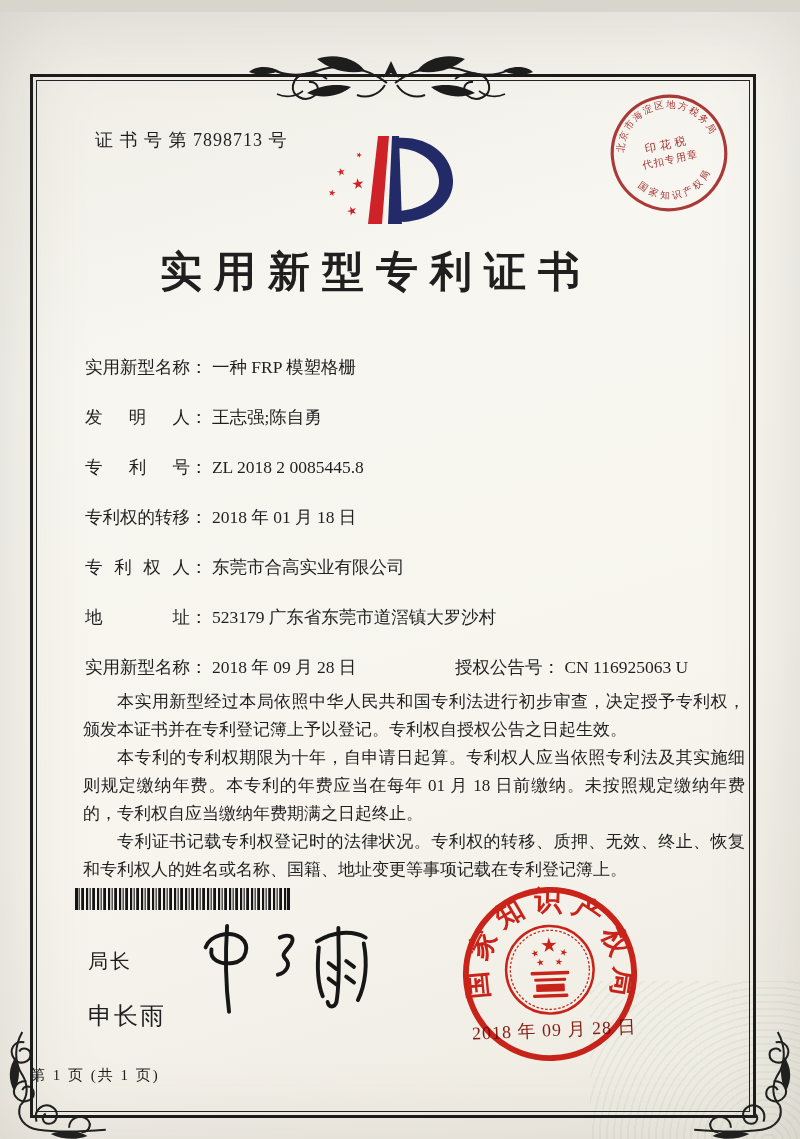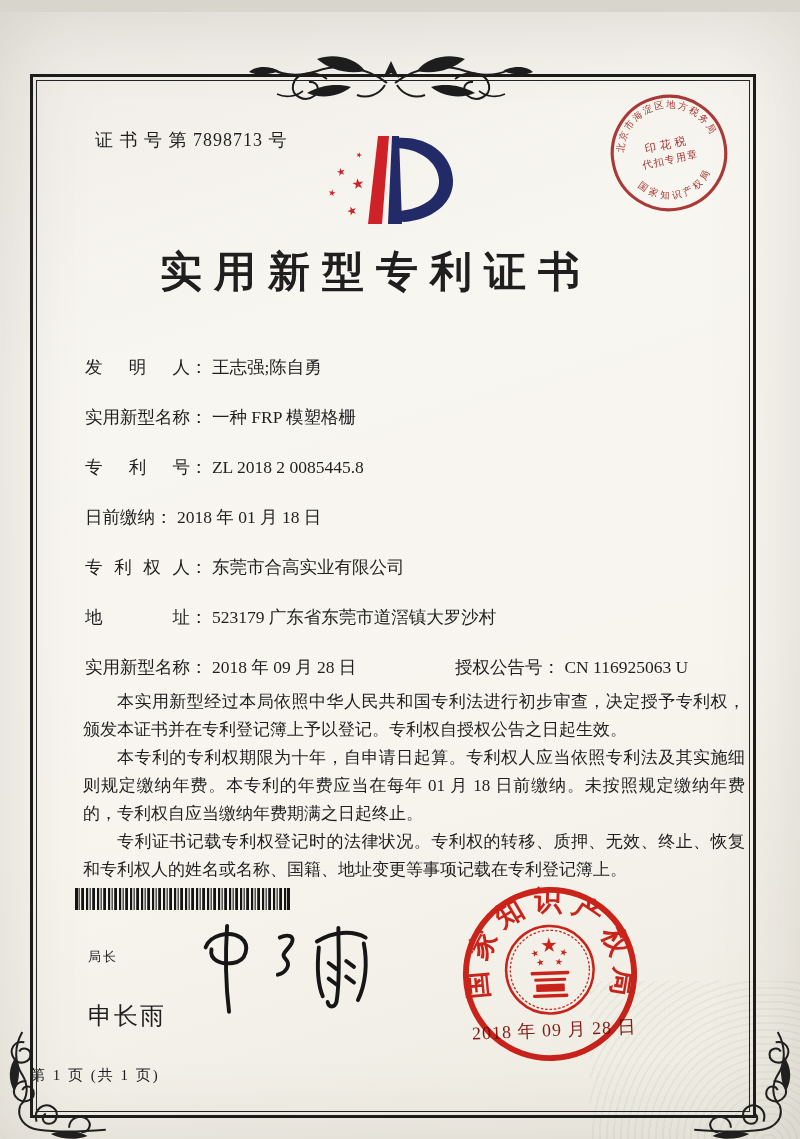--- a/index.html
+++ b/index.html
@@ -28,21 +28,21 @@
   .lbl{display:inline-block;vertical-align:top;}
   .lbl.j{width:105px;text-align:justify;text-align-last:justify;}
   .colon{display:inline-block;}
   .grant-no{position:absolute;left:370px;top:0;}
   
   .paras{position:absolute;left:83px;top:676px;width:662px;font-size:17px;line-height:28px;text-align:justify;}
   .paras p{margin:0;text-indent:2em;}
   
   .barcode{position:absolute;left:75px;top:876px;}
   
-  .director-title{position:absolute;left:88px;top:936px;font-size:13px;letter-spacing:2px;text-align:center;}
+  .director-title{position:absolute;left:88px;top:936px;font-size:20px;letter-spacing:2px;text-align:center;}
   .director-name{position:absolute;left:88px;top:988px;font-size:24px;letter-spacing:2px;}
   .sig{position:absolute;left:190px;top:892px;}
   
   .seal{position:absolute;left:460px;top:872px;width:180px;height:180px;transform:rotate(-2deg);
         opacity:.95;mix-blend-mode:multiply;}
   .seal-date{position:absolute;left:472px;top:1006px;font-size:18px;color:#8a1f17;letter-spacing:1px;
              transform:rotate(-2.5deg);white-space:nowrap;mix-blend-mode:multiply;}
   .footer{position:absolute;left:30px;top:1054px;width:720px;font-size:15px;letter-spacing:2px;}
   
   .orn-top{position:absolute;left:246px;top:33px;}
@@ -130,33 +130,33 @@
       <textPath href="#ts-bot" startOffset="6">国家知识产权局</textPath>
     </text>
     <text x="100" y="92" text-anchor="middle" font-size="18" letter-spacing="6" fill="#9e1412" font-family="Liberation Serif, DejaVu Serif, serif">印花税</text>
     <text x="100" y="116" text-anchor="middle" font-size="16" letter-spacing="2" fill="#9e1412" font-family="Liberation Serif, DejaVu Serif, serif">代扣专用章</text>
   </svg>
 
   <div class="title">实用新型专利证书</div>
 
   <div class="fields">
     <div class="frow">
+      <span class="lbl j">实用新型名称</span><span class="colon">：</span>
+      <span>一种 FRP 模塑格栅</span>
+    </div>
+    <div class="frow">
       <span class="lbl j">发明人</span><span class="colon">：</span>
       <span>王志强;陈自勇</span>
     </div>
     <div class="frow">
-      <span class="lbl j">实用新型名称</span><span class="colon">：</span>
-      <span>一种 FRP 模塑格栅</span>
-    </div>
-    <div class="frow">
       <span class="lbl j">专利号</span><span class="colon">：</span>
       <span>ZL 2018 2 0085445.8</span>
     </div>
     <div class="frow">
-      <span class="lbl">日前缴纳</span><span class="colon">：</span>
+      <span class="lbl">专利权的转移</span><span class="colon">：</span>
       <span>2018 年 01 月 18 日</span>
     </div>
     <div class="frow">
       <span class="lbl j">专利权人</span><span class="colon">：</span>
       <span>东莞市合高实业有限公司</span>
     </div>
     <div class="frow">
       <span class="lbl j">地址</span><span class="colon">：</span>
       <span>523179 广东省东莞市道滘镇大罗沙村</span>
     </div>

